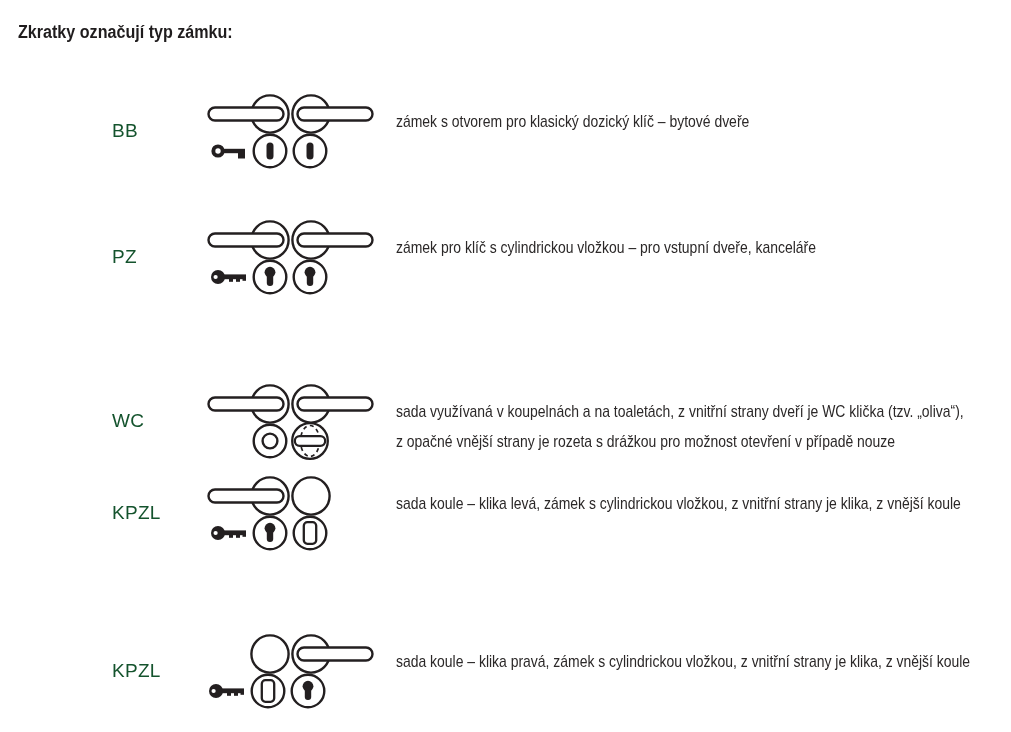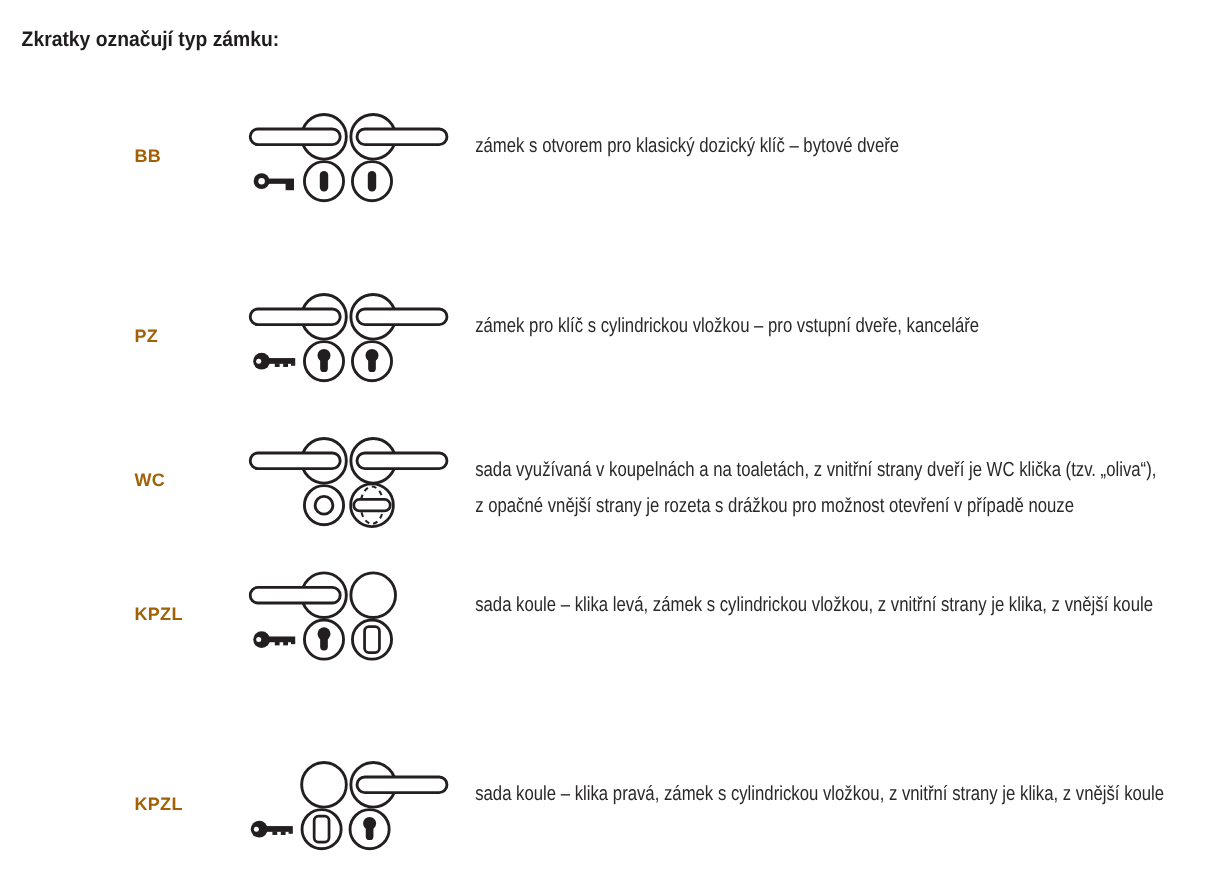--- a/index.html
+++ b/index.html
@@ -7,22 +7,22 @@
     position:relative;width:1011px;height:732px;background:#ffffff;
     font-family:"Liberation Sans", sans-serif;color:#231f20;overflow:hidden;
   }
   .title{
     position:absolute;left:18px;top:22px;margin:0;
     font-size:17.5px;font-weight:bold;color:#1f1c1d;
     transform:scaleX(0.92);transform-origin:0 0;white-space:nowrap;
   }
   .row{position:absolute;left:0;width:1011px;height:110px;}
   .code{
-    position:absolute;left:112px;top:31px;font-size:15px;font-weight:bold;
-    color:#a16207;letter-spacing:0.3px;line-height:20px;white-space:nowrap;
+    position:absolute;left:112px;top:31px;font-size:19px;font-weight:normal;
+    color:#14532d;letter-spacing:0.3px;line-height:20px;white-space:nowrap;
   }
   .desc{
     position:absolute;left:396px;top:17px;font-size:17px;color:#2b2828;
     transform:scaleX(0.82);transform-origin:0 0;
   }
   .desc-line{line-height:30px;white-space:nowrap;}
   .icon{position:absolute;}
   svg{display:block;}
 </style>
 </head>
@@ -57,21 +57,21 @@
     <svg class="icon" style="left:292px;top:43px" width="36" height="36" viewBox="0 0 36 36">
       <circle cx="18" cy="18" r="16.3" fill="#fff" stroke="#231f20" stroke-width="2.4"></circle>
       <rect x="14.5" y="9.5" width="7" height="17" rx="3.5" fill="#231f20"></rect>
     </svg>
 
     <div class="desc">
       <div class="desc-line">zámek s otvorem pro klasický dozický klíč – bytové dveře</div>
     </div>
   </section>
 
-  <section class="row" style="top:240px">
+  <section class="row" style="top:216px">
     <div class="code">PZ</div>
 
     <svg class="icon" style="left:207px;top:3px" width="84" height="42" viewBox="0 0 84 42">
       <circle cx="63" cy="21" r="18.6" fill="#fff" stroke="#231f20" stroke-width="2.4"></circle>
       <rect x="1.5" y="14.5" width="75" height="13" rx="6.5" fill="#fff" stroke="#231f20" stroke-width="2.4"></rect>
     </svg>
     <svg class="icon" style="left:290px;top:3px" width="84" height="42" viewBox="0 0 84 42">
       <circle cx="21" cy="21" r="18.6" fill="#fff" stroke="#231f20" stroke-width="2.4"></circle>
       <rect x="7.5" y="14.5" width="75" height="13" rx="6.5" fill="#fff" stroke="#231f20" stroke-width="2.4"></rect>
     </svg>
@@ -93,21 +93,21 @@
       <circle cx="18" cy="18" r="16.3" fill="#fff" stroke="#231f20" stroke-width="2.4"></circle>
       <circle cx="18" cy="13.2" r="5.4" fill="#231f20"></circle>
       <rect x="14.8" y="14" width="6.4" height="13" rx="3" fill="#231f20"></rect>
     </svg>
 
     <div class="desc">
       <div class="desc-line">zámek pro klíč s cylindrickou vložkou – pro vstupní dveře, kanceláře</div>
     </div>
   </section>
 
-  <section class="row" style="top:360px">
+  <section class="row" style="top:380px">
     <div class="code">WC</div>
 
     <svg class="icon" style="left:207px;top:3px" width="84" height="42" viewBox="0 0 84 42">
       <circle cx="63" cy="21" r="18.6" fill="#fff" stroke="#231f20" stroke-width="2.4"></circle>
       <rect x="1.5" y="14.5" width="75" height="13" rx="6.5" fill="#fff" stroke="#231f20" stroke-width="2.4"></rect>
     </svg>
     <svg class="icon" style="left:290px;top:3px" width="84" height="42" viewBox="0 0 84 42">
       <circle cx="21" cy="21" r="18.6" fill="#fff" stroke="#231f20" stroke-width="2.4"></circle>
       <rect x="7.5" y="14.5" width="75" height="13" rx="6.5" fill="#fff" stroke="#231f20" stroke-width="2.4"></rect>
     </svg>

